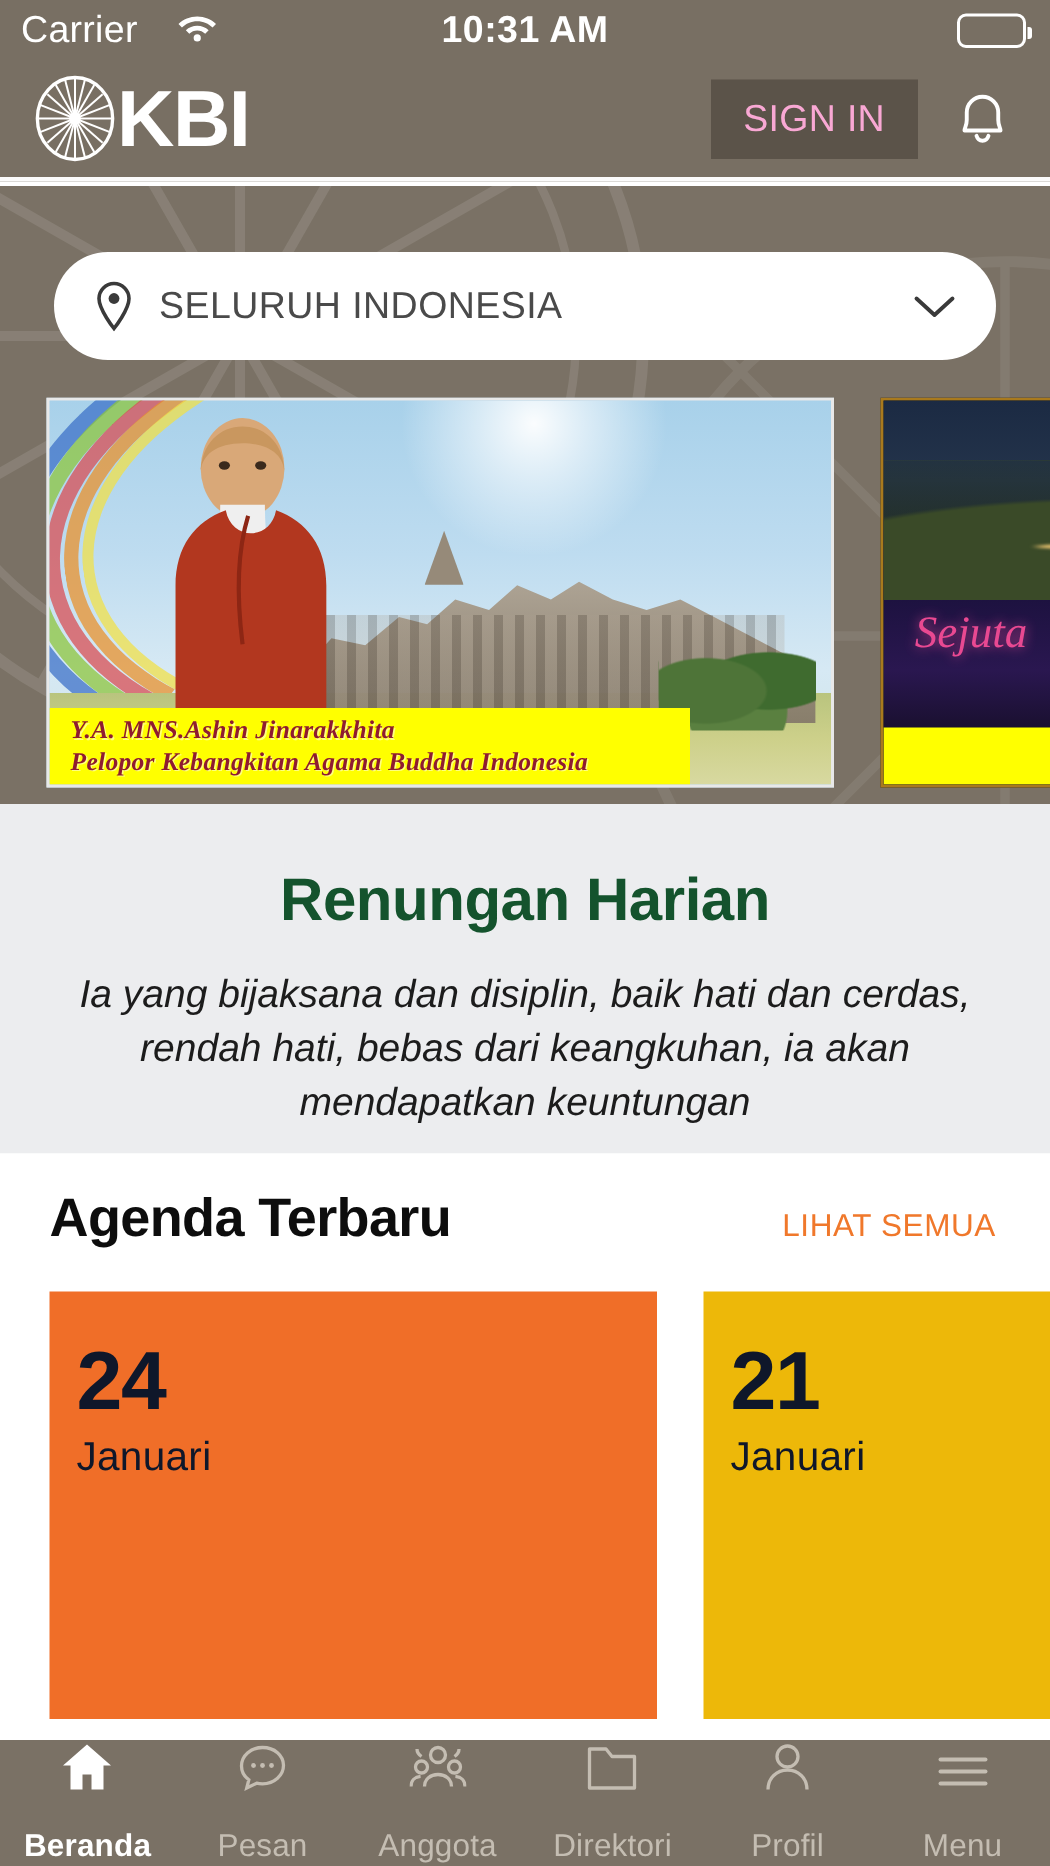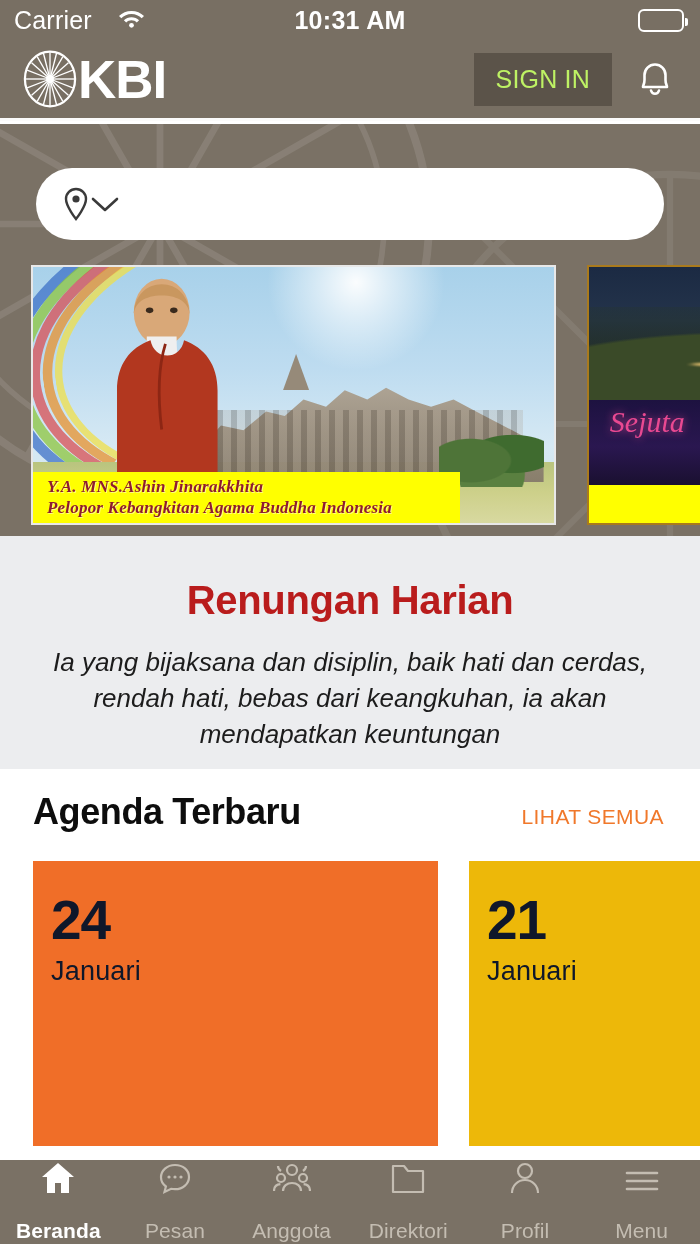--- a/index.html
+++ b/index.html
@@ -61,21 +61,21 @@
   }
   .brand { display: flex; align-items: center; gap: 2px; }
   .wheel { width: 56px; height: 58px; display: block; }
   .brand-text {
     color: #fff; font-size: 53px; font-weight: 700;
     letter-spacing: -1px; line-height: 1;
     margin-left: -2px;
   }
   .header-right { margin-left: auto; display: flex; align-items: center; gap: 18px; }
   .signin-btn {
-    background: #5B5349; color: #bef264;
+    background: #5B5349; color: #f9a8d4;
     font-size: 25px; letter-spacing: .2px;
     padding: 14px 22px; border: none; cursor: pointer;
     line-height: 1;
   }
   .bell-btn {
     background: transparent; border: none; cursor: pointer;
     padding: 4px 6px; display: flex; align-items: center;
   }
 
   
@@ -241,21 +241,21 @@
 
   
   .renungan {
     position: absolute; top: 536px; left: 0;
     width: 700px; height: 233px;
     background: #ECEDEF;
     text-align: center;
     padding-top: 42px;
   }
   .renungan h2 {
-    font-size: 40px; font-weight: 700; color: #b91c1c;
+    font-size: 40px; font-weight: 700; color: #14532d;
     letter-spacing: -.3px;
   }
   .renungan .quote {
     margin-top: 22px;
     font-size: 26px; font-style: italic; color: #1c1c1c;
     line-height: 1.38;
     padding: 0 36px;
   }
   .renungan .ref {
     margin-top: 28px;
@@ -420,20 +420,21 @@
       </g>
     </svg>
 
     <div class="searchbar">
       <span class="pin">
         <svg width="28" height="34" viewBox="0 0 28 34" fill="none" stroke="#3a3a3a" stroke-width="2.4">
           <path d="M14 2C8.5 2 4 6.5 4 12c0 7.5 10 20 10 20s10-12.5 10-20c0-5.5-4.5-10-10-10z"></path>
           <circle cx="14" cy="12" r="3.6" fill="#3a3a3a" stroke="none"></circle>
         </svg>
       </span>
+      <span class="search-value" title="SELURUH INDONESIA">SELURUH INDONESIA</span>
       <span class="chevron">
         <svg width="30" height="18" viewBox="0 0 30 18" fill="none" stroke="#3a3a3a" stroke-width="2.6" stroke-linecap="round" stroke-linejoin="round">
           <path d="M3 4l12 11L27 4"></path>
         </svg>
       </span>
     </div>
 
     <div class="carousel">
 
       <div class="banner banner-1">

